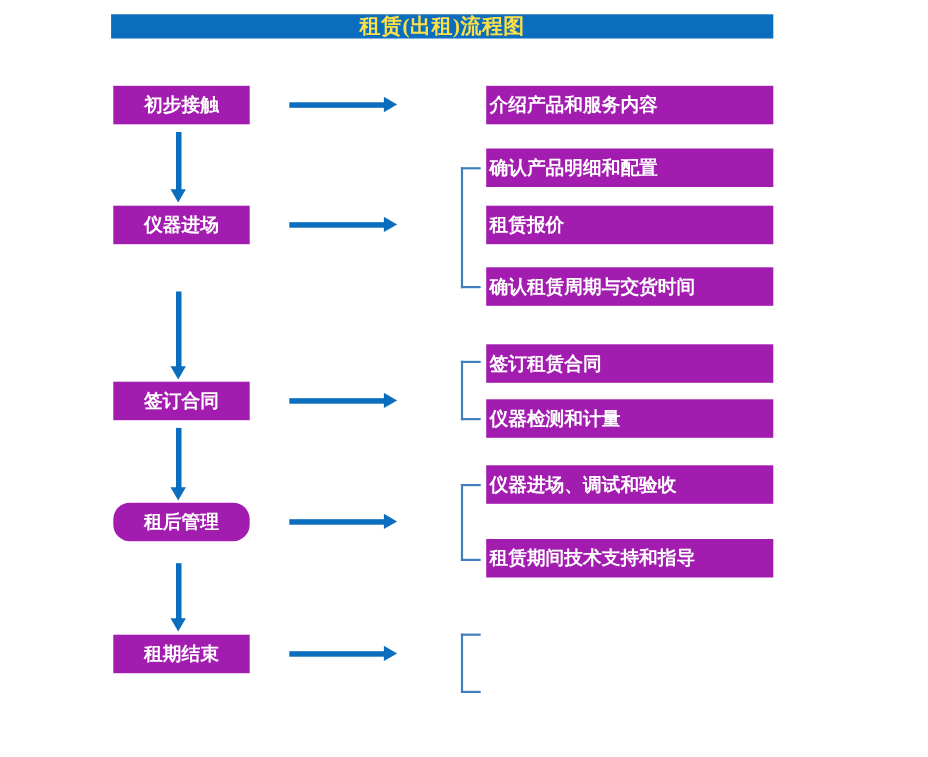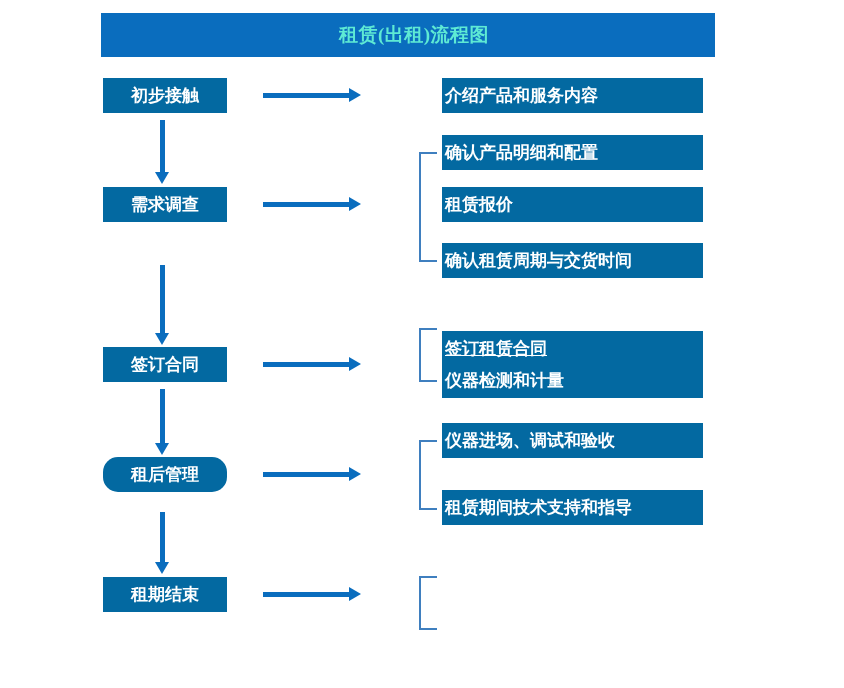--- a/index.html
+++ b/index.html
@@ -15,34 +15,33 @@
     width: 844px;
     height: 688px;
     background: #ffffff;
     overflow: hidden;
   }
   .title-bar {
     position: absolute;
     left: 101px;
     top: 13px;
     width: 602px;
-    height: 44px;
+    height: 22px;
     background: #0A6DBE;
-    color: #5eead4;
+    color: #fde047;
     display: flex;
     align-items: center;
     justify-content: center;
     font-size: 19px;
     font-weight: bold;
     letter-spacing: 0.5px;
-    padding-left: 12px;
   }
   .node {
     position: absolute;
-    background: #0369a1;
+    background: #a21caf;
     color: #ffffff;
     display: flex;
     align-items: center;
     height: 35px;
     font-weight: bold;
     box-sizing: border-box;
   }
   .node-left {
     left: 103px;
     width: 124px;
@@ -117,21 +116,21 @@
 <body>
 
 <div id="canvas">
 
   <div class="title-bar">租赁(出租)流程图</div>
 
   <div class="node node-left" style="top:78px;">
       <span>初步接触</span>
     </div>
   <div class="node node-left" style="top:187px;">
-      <span>需求调查</span>
+      <span>仪器进场</span>
     </div>
   <div class="node node-left" style="top:347px;">
       <span>签订合同</span>
     </div>
   <div class="node node-left" style="top:457px;border-radius:15px;">
       <span>租后管理</span>
     </div>
   <div class="node node-left" style="top:577px;">
       <span>租期结束</span>
     </div>
@@ -184,21 +183,21 @@
     </div>
   <div class="node node-right" style="top:135px;">
       <span>确认产品明细和配置</span>
     </div>
   <div class="node node-right" style="top:187px;">
       <span>租赁报价</span>
     </div>
   <div class="node node-right" style="top:243px;">
       <span>确认租赁周期与交货时间</span>
     </div>
-  <div class="node node-right" style="top:331px;text-decoration:underline;">
+  <div class="node node-right" style="top:313px;">
       <span>签订租赁合同</span>
     </div>
   <div class="node node-right" style="top:363px;">
       <span>仪器检测和计量</span>
     </div>
   <div class="node node-right" style="top:423px;">
       <span>仪器进场、调试和验收</span>
     </div>
   <div class="node node-right" style="top:490px;">
       <span>租赁期间技术支持和指导</span>

